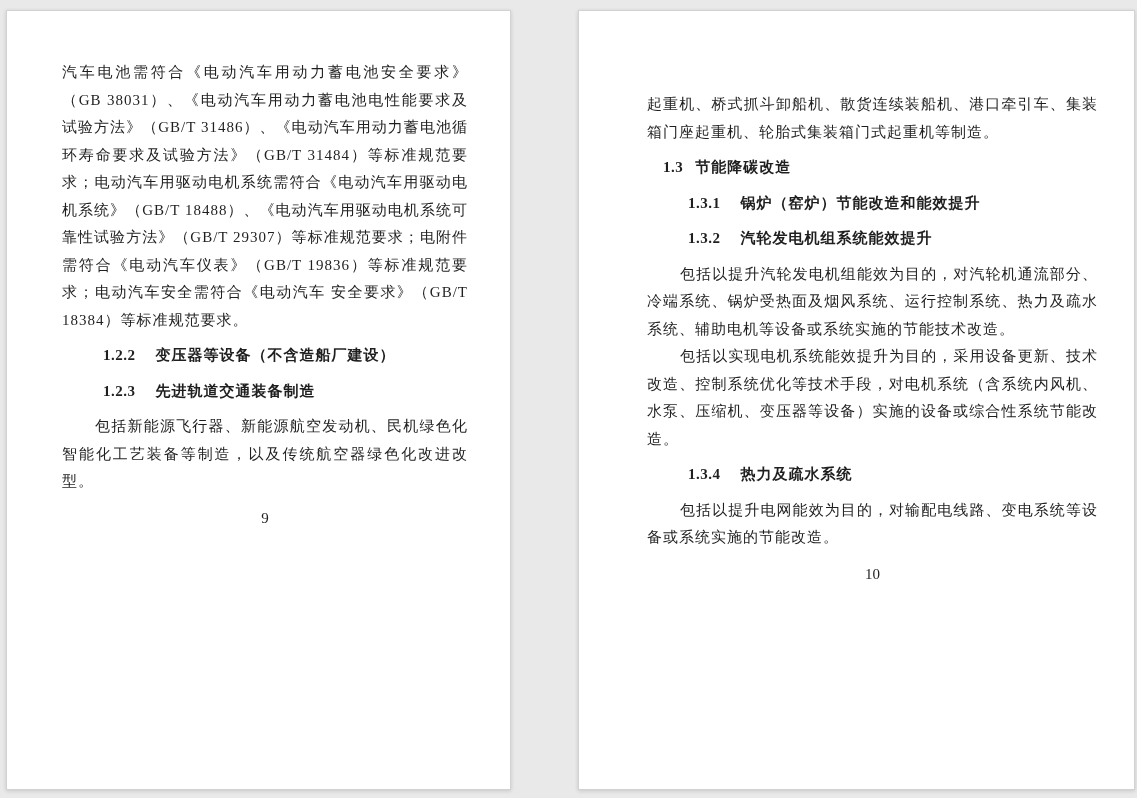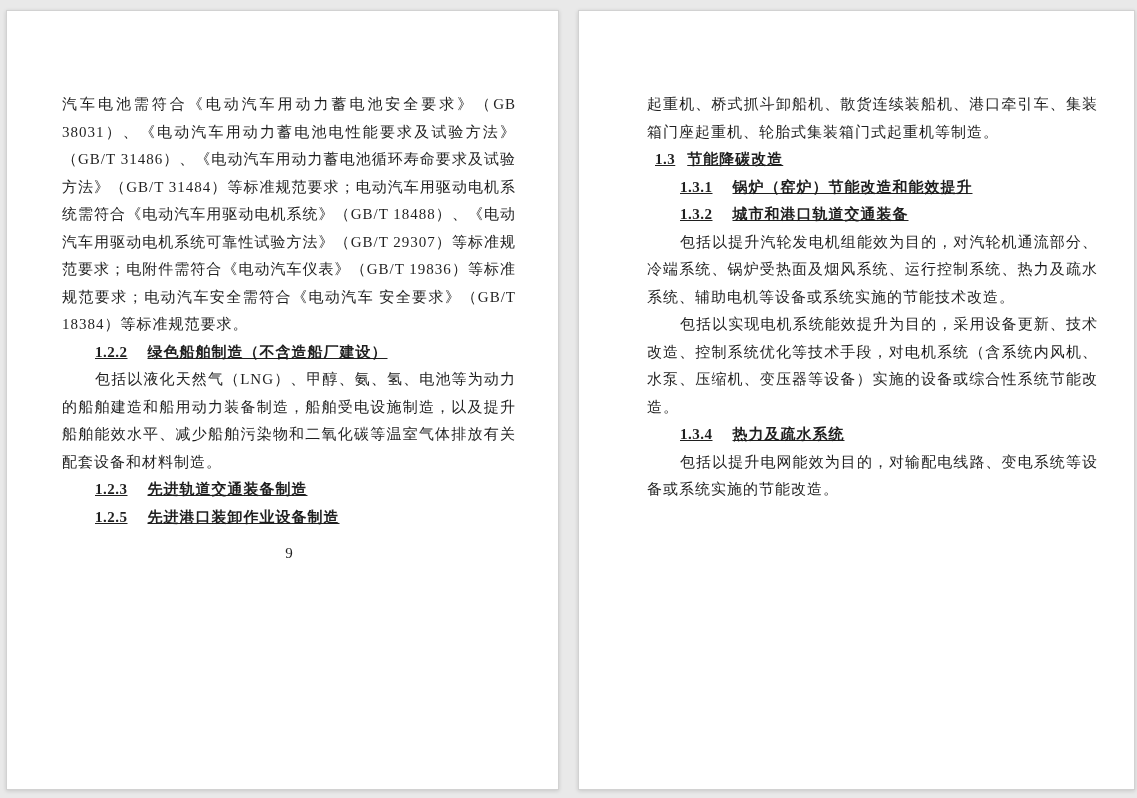--- a/index.html
+++ b/index.html
@@ -19,22 +19,22 @@
     position: absolute;
     top: 10px;
     height: 780px;
     background: #ffffff;
     border: 1px solid #d2d2d2;
     box-shadow: 0 1px 4px rgba(0,0,0,0.15);
     box-sizing: border-box;
   }
   .page.left {
     left: 6px;
-    width: 553px;
-    padding: 80px 42px 0 55px;
+    width: 505px;
+    padding: 48px 42px 0 55px;
   }
   .page.right {
     left: 578px;
     width: 557px;
     padding: 80px 36px 0 68px;
   }
   .page-content {
     font-size: 15px;
     line-height: 27.5px;
     letter-spacing: 1px;
@@ -43,22 +43,21 @@
   }
   .para {
     margin: 0;
     text-indent: 2.2em;
   }
   .para.no-indent {
     text-indent: 0;
   }
   .heading {
     font-weight: bold;
-    margin: 0;
-    text-decoration: underline;
+    margin: 8px;
   }
   .heading.l2 { padding-left: 33px; }
   .heading.l1 { padding-left: 8px; }
   .heading.l2 .num { margin-right: 20px; letter-spacing: 0.5px; }
   .heading.l1 .num { margin-right: 12px; letter-spacing: 0.5px; }
   .page-number {
     text-align: center;
     margin-top: 9px;
     font-size: 15px;
     line-height: 27.5px;
@@ -66,32 +65,32 @@
     color: #1f1f1f;
   }
 </style>
 </head>
 <body>
 
 <div class="viewer">
   <div class="page left">
     <div class="page-content">
         <p class="para no-indent">汽车电池需符合《电动汽车用动力蓄电池安全要求》（GB 38031）、《电动汽车用动力蓄电池电性能要求及试验方法》（GB/T 31486）、《电动汽车用动力蓄电池循环寿命要求及试验方法》（GB/T 31484）等标准规范要求；电动汽车用驱动电机系统需符合《电动汽车用驱动电机系统》（GB/T 18488）、《电动汽车用驱动电机系统可靠性试验方法》（GB/T 29307）等标准规范要求；电附件需符合《电动汽车仪表》（GB/T 19836）等标准规范要求；电动汽车安全需符合《电动汽车 安全要求》（GB/T 18384）等标准规范要求。</p>
-        <div class="heading l2"><span class="num">1.2.2</span><span>绿色船舶制造（不含造船厂建设）</span></div>
-        <p class="para">包括以液化天然气（LNG）、甲醇、氨、氢、电池等为动力的船舶建造和船用动力装备制造，船舶受电设施制造，以及提升船舶能效水平、减少船舶污染物和二氧化碳等温室气体排放有关配套设备和材料制造。</p>
+        <div class="heading l2"><span class="num">1.2.2</span><span>变压器等设备（不含造船厂建设）</span></div>
         <div class="heading l2"><span class="num">1.2.3</span><span>先进轨道交通装备制造</span></div>
-        <div class="heading l2"><span class="num">1.2.5</span><span>先进港口装卸作业设备制造</span></div>
+        <p class="para">包括新能源飞行器、新能源航空发动机、民机绿色化智能化工艺装备等制造，以及传统航空器绿色化改进改型。</p>
       </div>
     <div class="page-number">9</div>
   </div>
   <div class="page right">
     <div class="page-content">
         <p class="para no-indent">起重机、桥式抓斗卸船机、散货连续装船机、港口牵引车、集装箱门座起重机、轮胎式集装箱门式起重机等制造。</p>
         <div class="heading l1"><span class="num">1.3</span><span>节能降碳改造</span></div>
         <div class="heading l2"><span class="num">1.3.1</span><span>锅炉（窑炉）节能改造和能效提升</span></div>
-        <div class="heading l2"><span class="num">1.3.2</span><span>城市和港口轨道交通装备</span></div>
+        <div class="heading l2"><span class="num">1.3.2</span><span>汽轮发电机组系统能效提升</span></div>
         <p class="para">包括以提升汽轮发电机组能效为目的，对汽轮机通流部分、冷端系统、锅炉受热面及烟风系统、运行控制系统、热力及疏水系统、辅助电机等设备或系统实施的节能技术改造。</p>
         <p class="para">包括以实现电机系统能效提升为目的，采用设备更新、技术改造、控制系统优化等技术手段，对电机系统（含系统内风机、水泵、压缩机、变压器等设备）实施的设备或综合性系统节能改造。</p>
         <div class="heading l2"><span class="num">1.3.4</span><span>热力及疏水系统</span></div>
         <p class="para">包括以提升电网能效为目的，对输配电线路、变电系统等设备或系统实施的节能改造。</p>
       </div>
+    <div class="page-number">10</div>
   </div>
 </div>
 
 </body></html>

